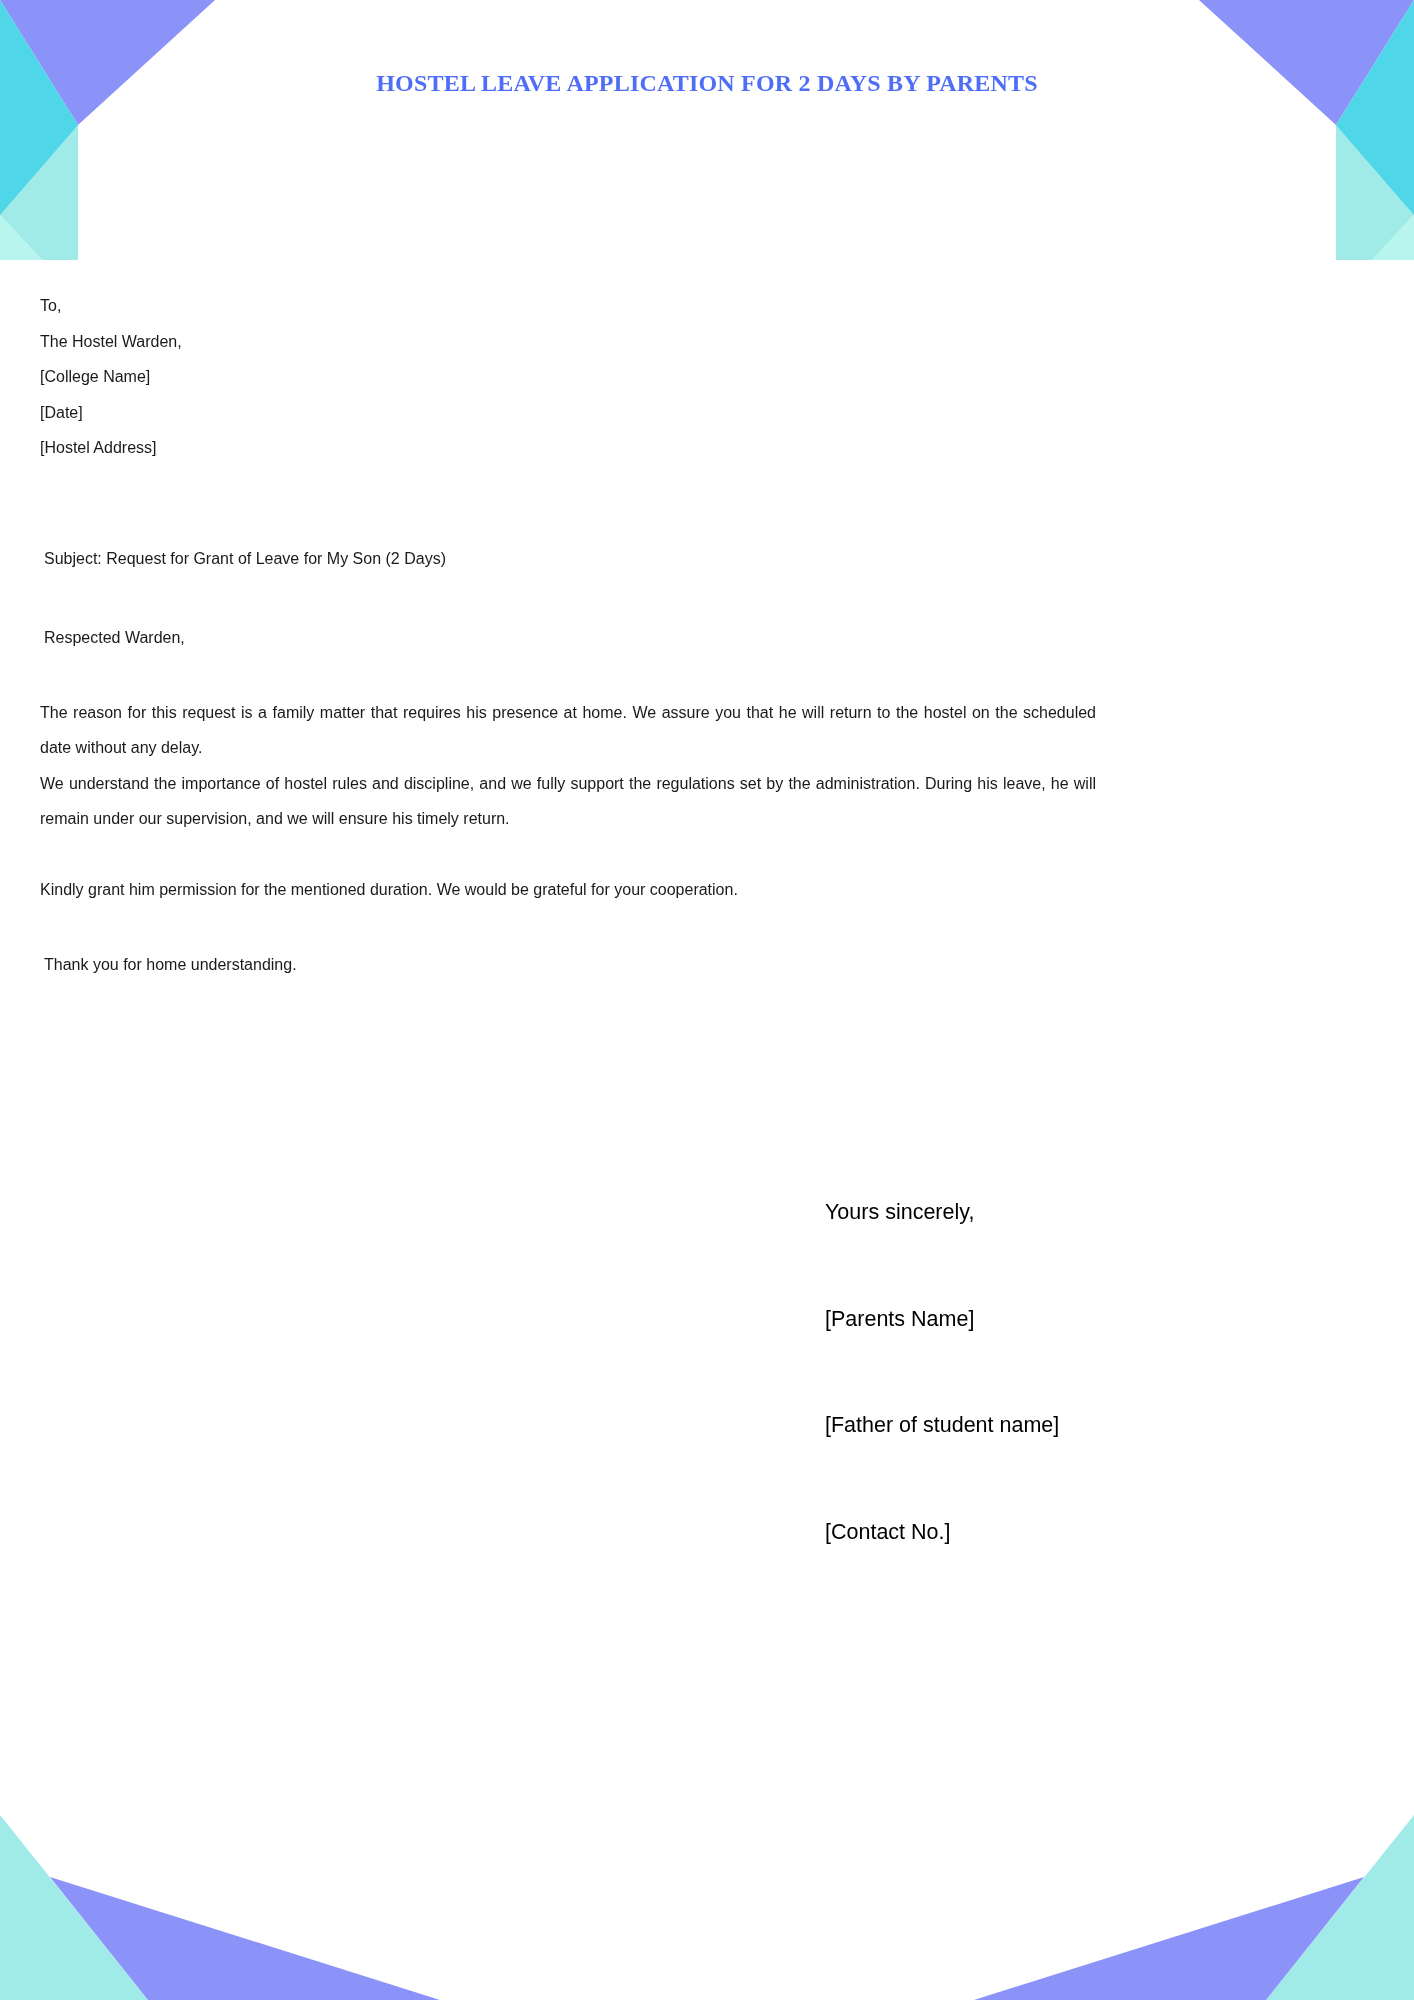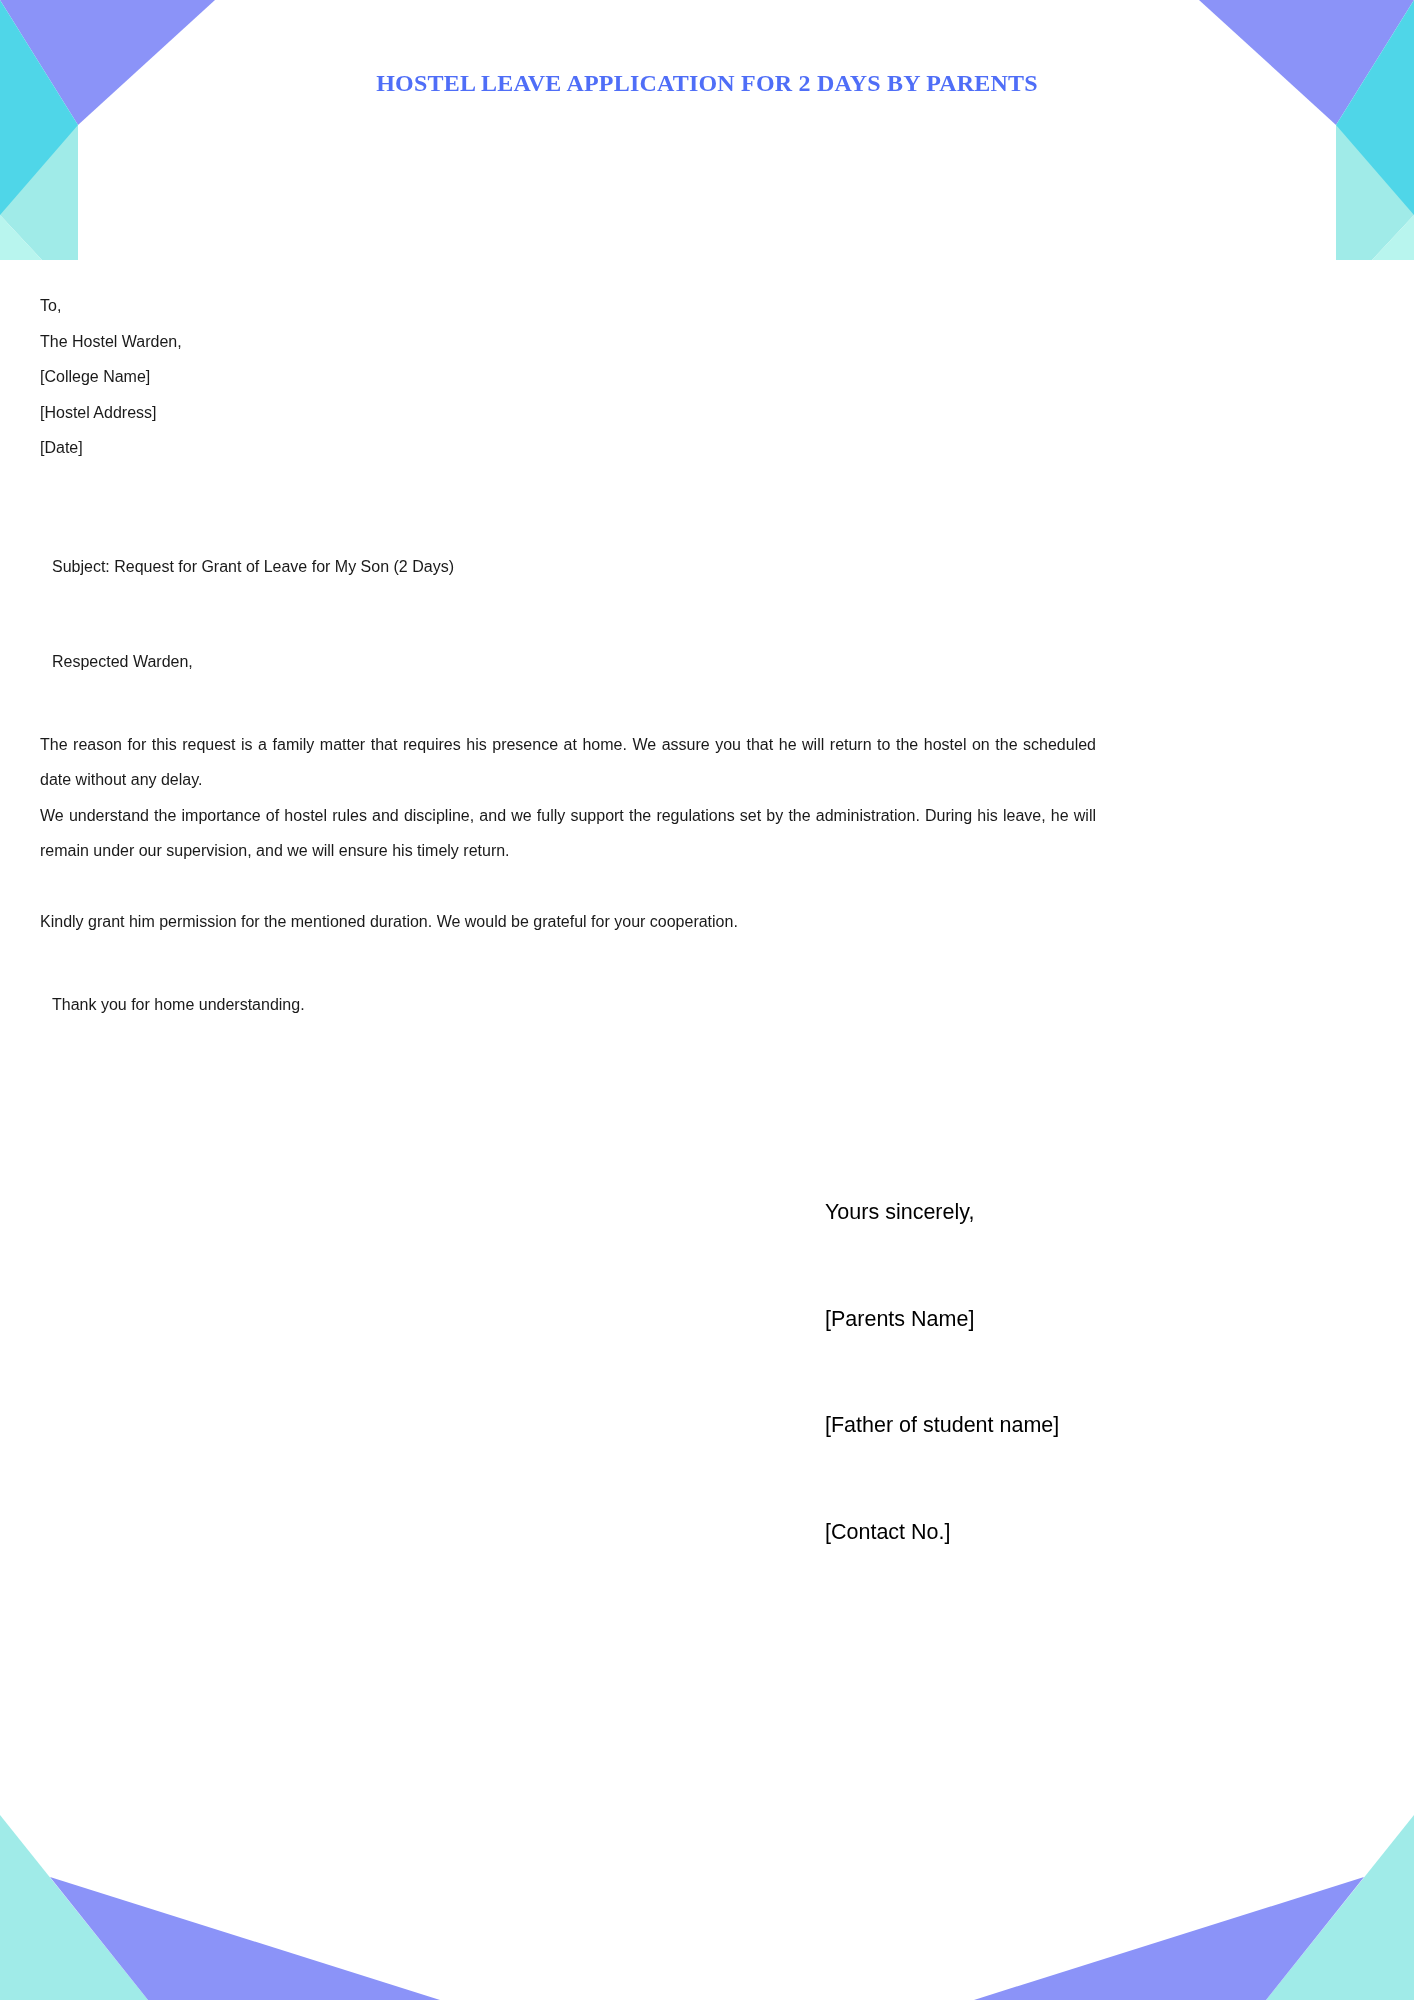--- a/index.html
+++ b/index.html
@@ -56,21 +56,21 @@
     color: #1a1a1a;
   }
   .spacer-line { height: 35.5px; }
   .addr-line { white-space: pre; }
   .para {
     margin: 0;
     text-align: justify;
     text-justify: inter-word;
   }
   .para-single {
-    margin: 12px;
+    margin: 4px;
     text-align: left;
   }
 
   
   .signature {
     position: absolute;
     left: 825px;
     top: 1124px;
     font-size: 21.5px;
     line-height: 35.5px;
@@ -119,22 +119,22 @@
   <div class="title-wrap">
     <span class="doc-title">HOSTEL LEAVE APPLICATION FOR 2 DAYS BY PARENTS</span>
   </div>
 
   <div class="letter">
 
     <div>
       <div class="addr-line">To,</div>
       <div class="addr-line">The Hostel Warden,</div>
       <div class="addr-line">[College Name]</div>
+      <div class="addr-line">[Date]</div>
       <div class="addr-line">[Hostel Address]</div>
-      <div class="addr-line">[Date]</div>
     </div>
 
     <div class="spacer-line"></div>
     <div class="spacer-line"></div>
 
     <div class="para-single">Subject: Request for Grant of Leave for My Son (2 Days)</div>
 
     <div class="spacer-line"></div>
 
     <div class="para-single">Respected Warden,</div>

